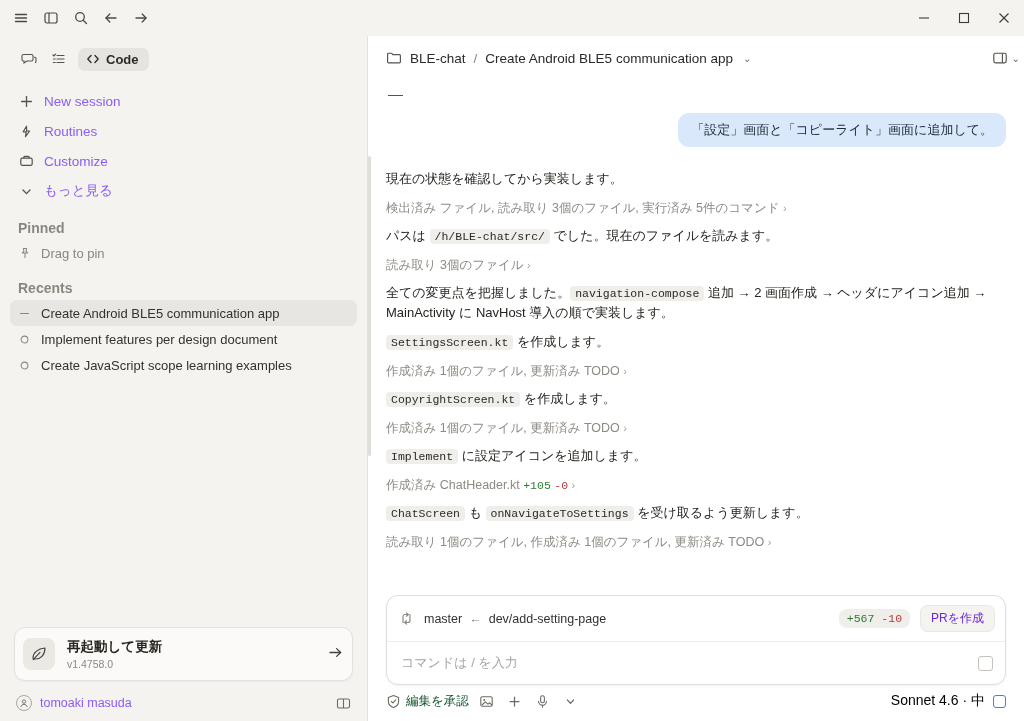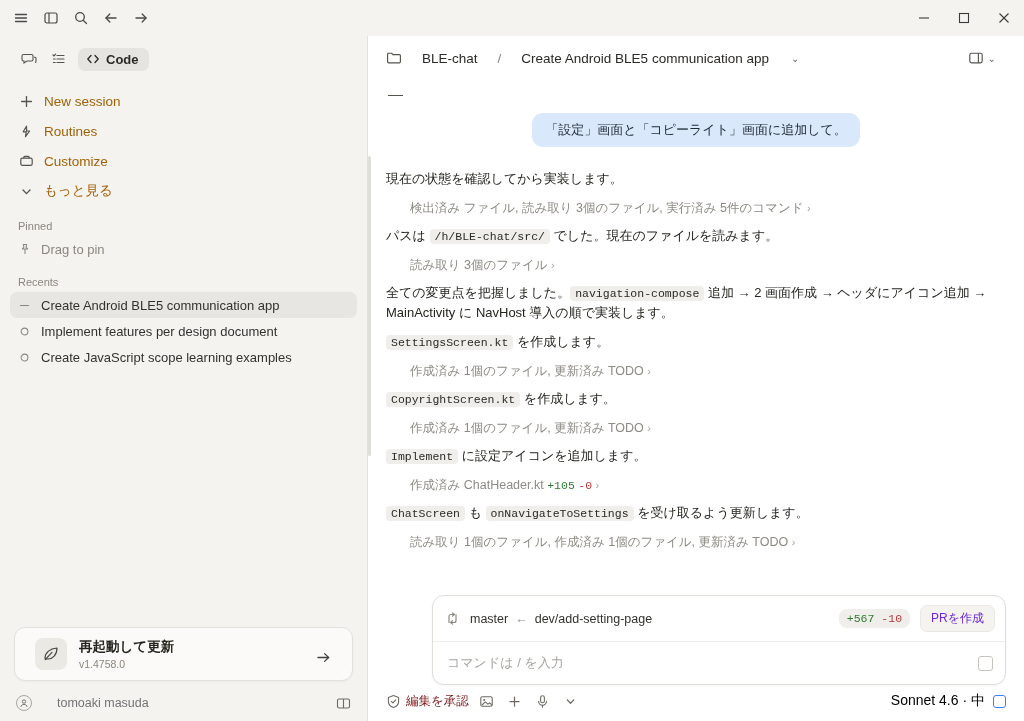--- a/index.html
+++ b/index.html
@@ -78,32 +78,32 @@
   .nav {
     padding: 8px 10px 0 10px;
   }
   .nav-item {
     display: flex; align-items: center;
     gap: 10px;
     height: 30px;
     padding: 0 8px;
     border-radius: 7px;
     font-size: 13.5px;
-    color: #a16207;
+    color: #8b5cf6;
   }
   .nav-ico {
     width: 16px; height: 16px;
     display: flex; align-items: center; justify-content: center;
     color: #55534e;
   }
   .section-label {
-    font-size: 11px;
+    font-size: 14px;
     color: #8a877f;
     padding: 14px 18px 4px 18px;
-    font-weight: 400;
+    font-weight: 700;
   }
   .recents-list { padding: 0 10px; }
   .recent-item {
     display: flex; align-items: center;
     gap: 10px;
     height: 26px;
     padding: 0 8px;
     border-radius: 7px;
     font-size: 13px;
     color: #33322f;
@@ -113,44 +113,44 @@
   .dot-ico {
     width: 13px; height: 13px; flex: none;
     display: flex; align-items: center; justify-content: center;
     color: #8a877f;
   }
   .sb-bottom {
     margin-top: auto;
     padding: 10px 14px 6px 14px;
   }
   .update-card {
-    display: flex; align-items: flex-end;
+    display: flex; align-items: center;
     gap: 12px;
     background: #fbfaf8;
     border: 1px solid #e3e1dd;
     border-radius: 11px;
-    padding: 10px 20px;
+    padding: 10px 8px;
     box-shadow: 0 1px 2px rgba(0,0,0,0.04);
   }
   .leaf-badge {
     width: 32px; height: 32px; flex: none;
     border-radius: 8px;
     background: #ebe9e4;
     display: flex; align-items: center; justify-content: center;
   }
   .update-texts { flex: 1; min-width: 0; }
   .update-title { font-size: 13.5px; font-weight: 700; color: #26251f; }
   .update-ver { font-size: 10.5px; color: #8a877f; margin-top: 2px; }
   .arrow-ico { color: #44423d; flex: none; }
   .sb-user {
     display: flex; align-items: center;
-    gap: 25px;
+    gap: 8px;
     padding: 8px 16px 10px 16px;
     font-size: 12.5px;
-    color: #737373;
+    color: #8b5cf6;
     text-align: center;
   }
   .avatar {
     width: 16px; height: 16px; border-radius: 50%;
     border: 1px solid #a9a69f;
     display: flex; align-items: center; justify-content: center;
     flex: none;
   }
   .sb-user-spacer { flex: 1; }
 
@@ -159,22 +159,22 @@
     flex: 1;
     min-width: 0;
     background: #ffffff;
     display: flex; flex-direction: column;
     position: relative;
   }
   .main-header {
     height: 44px;
     flex: none;
     display: flex; align-items: center;
-    padding: 0 28px 0 18px;
-    gap: 20px;
+    padding: 0 4px 0 18px;
+    gap: 8px;
     font-size: 13.5px;
     color: #2b2a27;
   }
   .folder-ico { color: #55534e; display: flex; }
   .crumb-sep { color: #8a877f; }
   .crumb-root { color: #2b2a27; }
   .crumb-title { color: #2b2a27; }
   .chev { color: #6d6a64; font-size: 10px; margin-left: 2px; }
   .mh-spacer { flex: 1; }
   .mh-right { display: flex; align-items: center; gap: 2px; color: #55534e; }
@@ -204,40 +204,38 @@
   }
   .line {
     font-size: 13px;
     color: #25241f;
     line-height: 1.6;
     margin: 0 0 8px 0;
   }
   .line.dim {
     color: #8d8a83;
     font-size: 12.5px;
-    margin-left: 24px;
   }
   .line.dim .chevsm { font-size: 11px; color: #a5a29a; }
   code.inl {
     background: #f0eeea;
     border-radius: 4px;
     padding: 1px 5px;
     font-family: "Liberation Mono", monospace;
     font-size: 11.5px;
     color: #2b2a27;
   }
   .plus { color: #2e7d32; font-family: "Liberation Mono", monospace; font-size: 11.5px; }
   .minus { color: #b23a3a; font-family: "Liberation Mono", monospace; font-size: 11.5px; }
 
   
   .composer-wrap {
     flex: none;
     padding: 8px 18px 0 18px;
     background: linear-gradient(to bottom, rgba(255,255,255,0), #ffffff 22px);
-    margin-left: 46px;
   }
   .composer {
     border: 1px solid #e0ded9;
     border-radius: 12px;
     background: #ffffff;
     box-shadow: 0 1px 3px rgba(0,0,0,0.05);
     overflow: hidden;
   }
   .branch-row {
     display: flex; align-items: center;
@@ -285,21 +283,21 @@
   .toolbar {
     display: flex; align-items: center;
     gap: 8px;
     padding: 6px 18px 10px 18px;
     font-size: 12.5px;
     color: #55534e;
     flex: none;
   }
   .tb-pill {
     display: flex; align-items: center; gap: 5px;
-    color: #7f1d1d;
+    color: #14532d;
   }
   .tb-ico {
     width: 20px; height: 20px;
     display: flex; align-items: center; justify-content: center;
     color: #6d6a64;
     border-radius: 4px;
   }
   .toolbar-spacer { flex: 1; }
   .model-label { color: #000000; font-size: 14px; }
   .blue-sq {
@@ -558,21 +556,21 @@
                 <line x1="10.4" y1="3.2" x2="10.4" y2="12.8" stroke="currentColor" stroke-width="1.15"></line>
               </svg>
           </span>
           <span class="chev">⌄</span>
         </span>
       </div>
 
       <div class="thread">
         <div class="collapse-dash">—</div>
 
-        <div style="text-align:center">
+        <div style="text-align:right">
           <div class="user-msg">「設定」画面と「コピーライト」画面に追加して。</div>
         </div>
 
         <div class="line">現在の状態を確認してから実装します。</div>
 
         <div class="line dim">
           <span>検出済み ファイル, 読み取り 3個のファイル, 実行済み 5件のコマンド</span>
           <span class="chevsm">›</span>
         </div>
 

